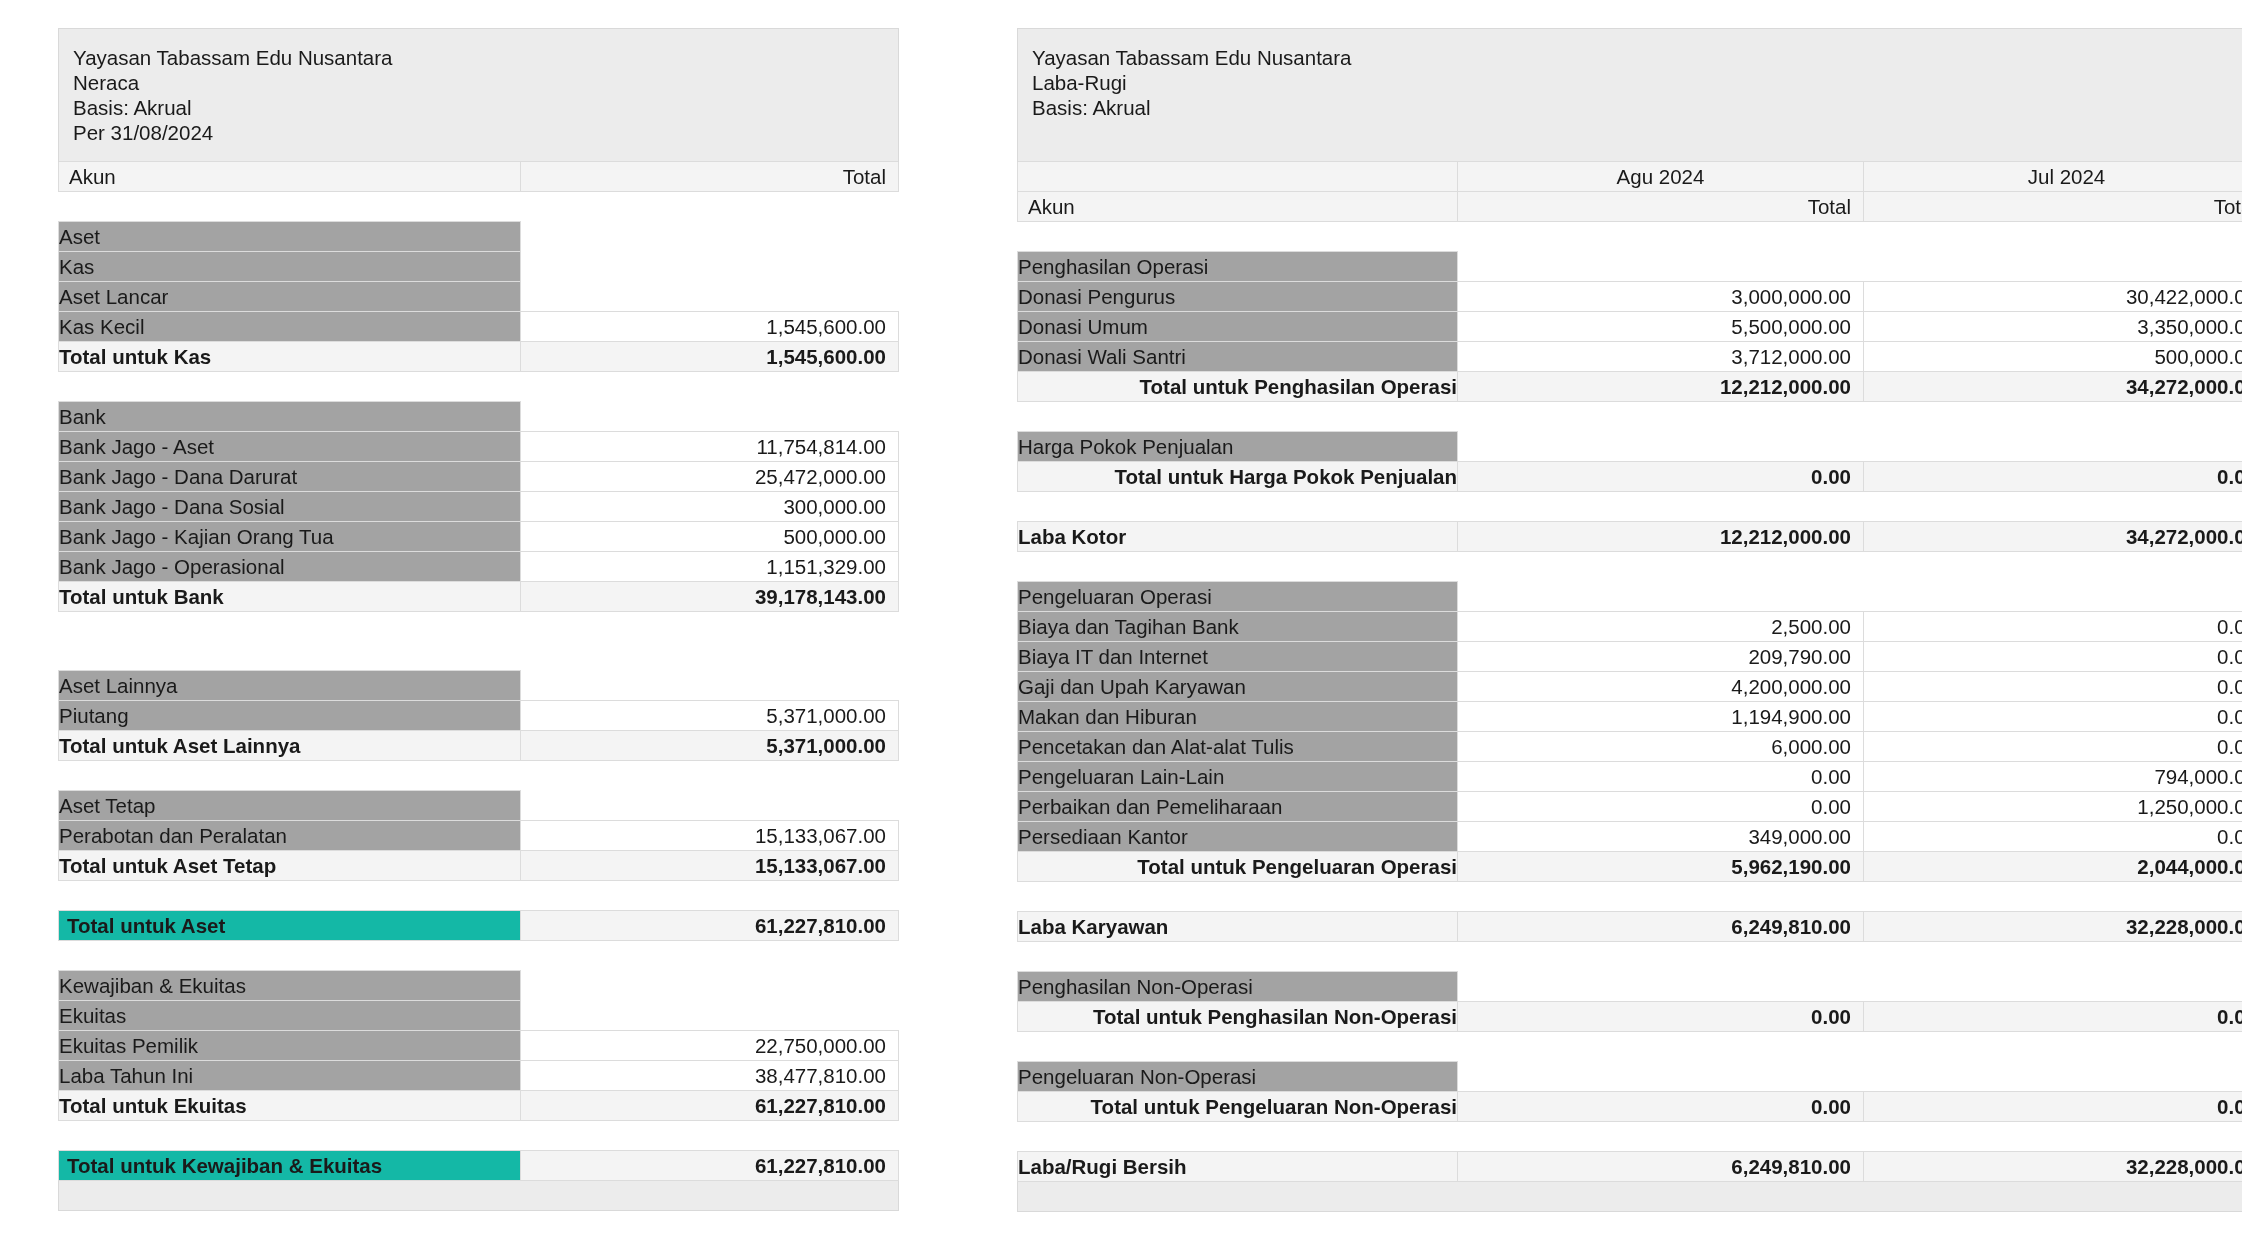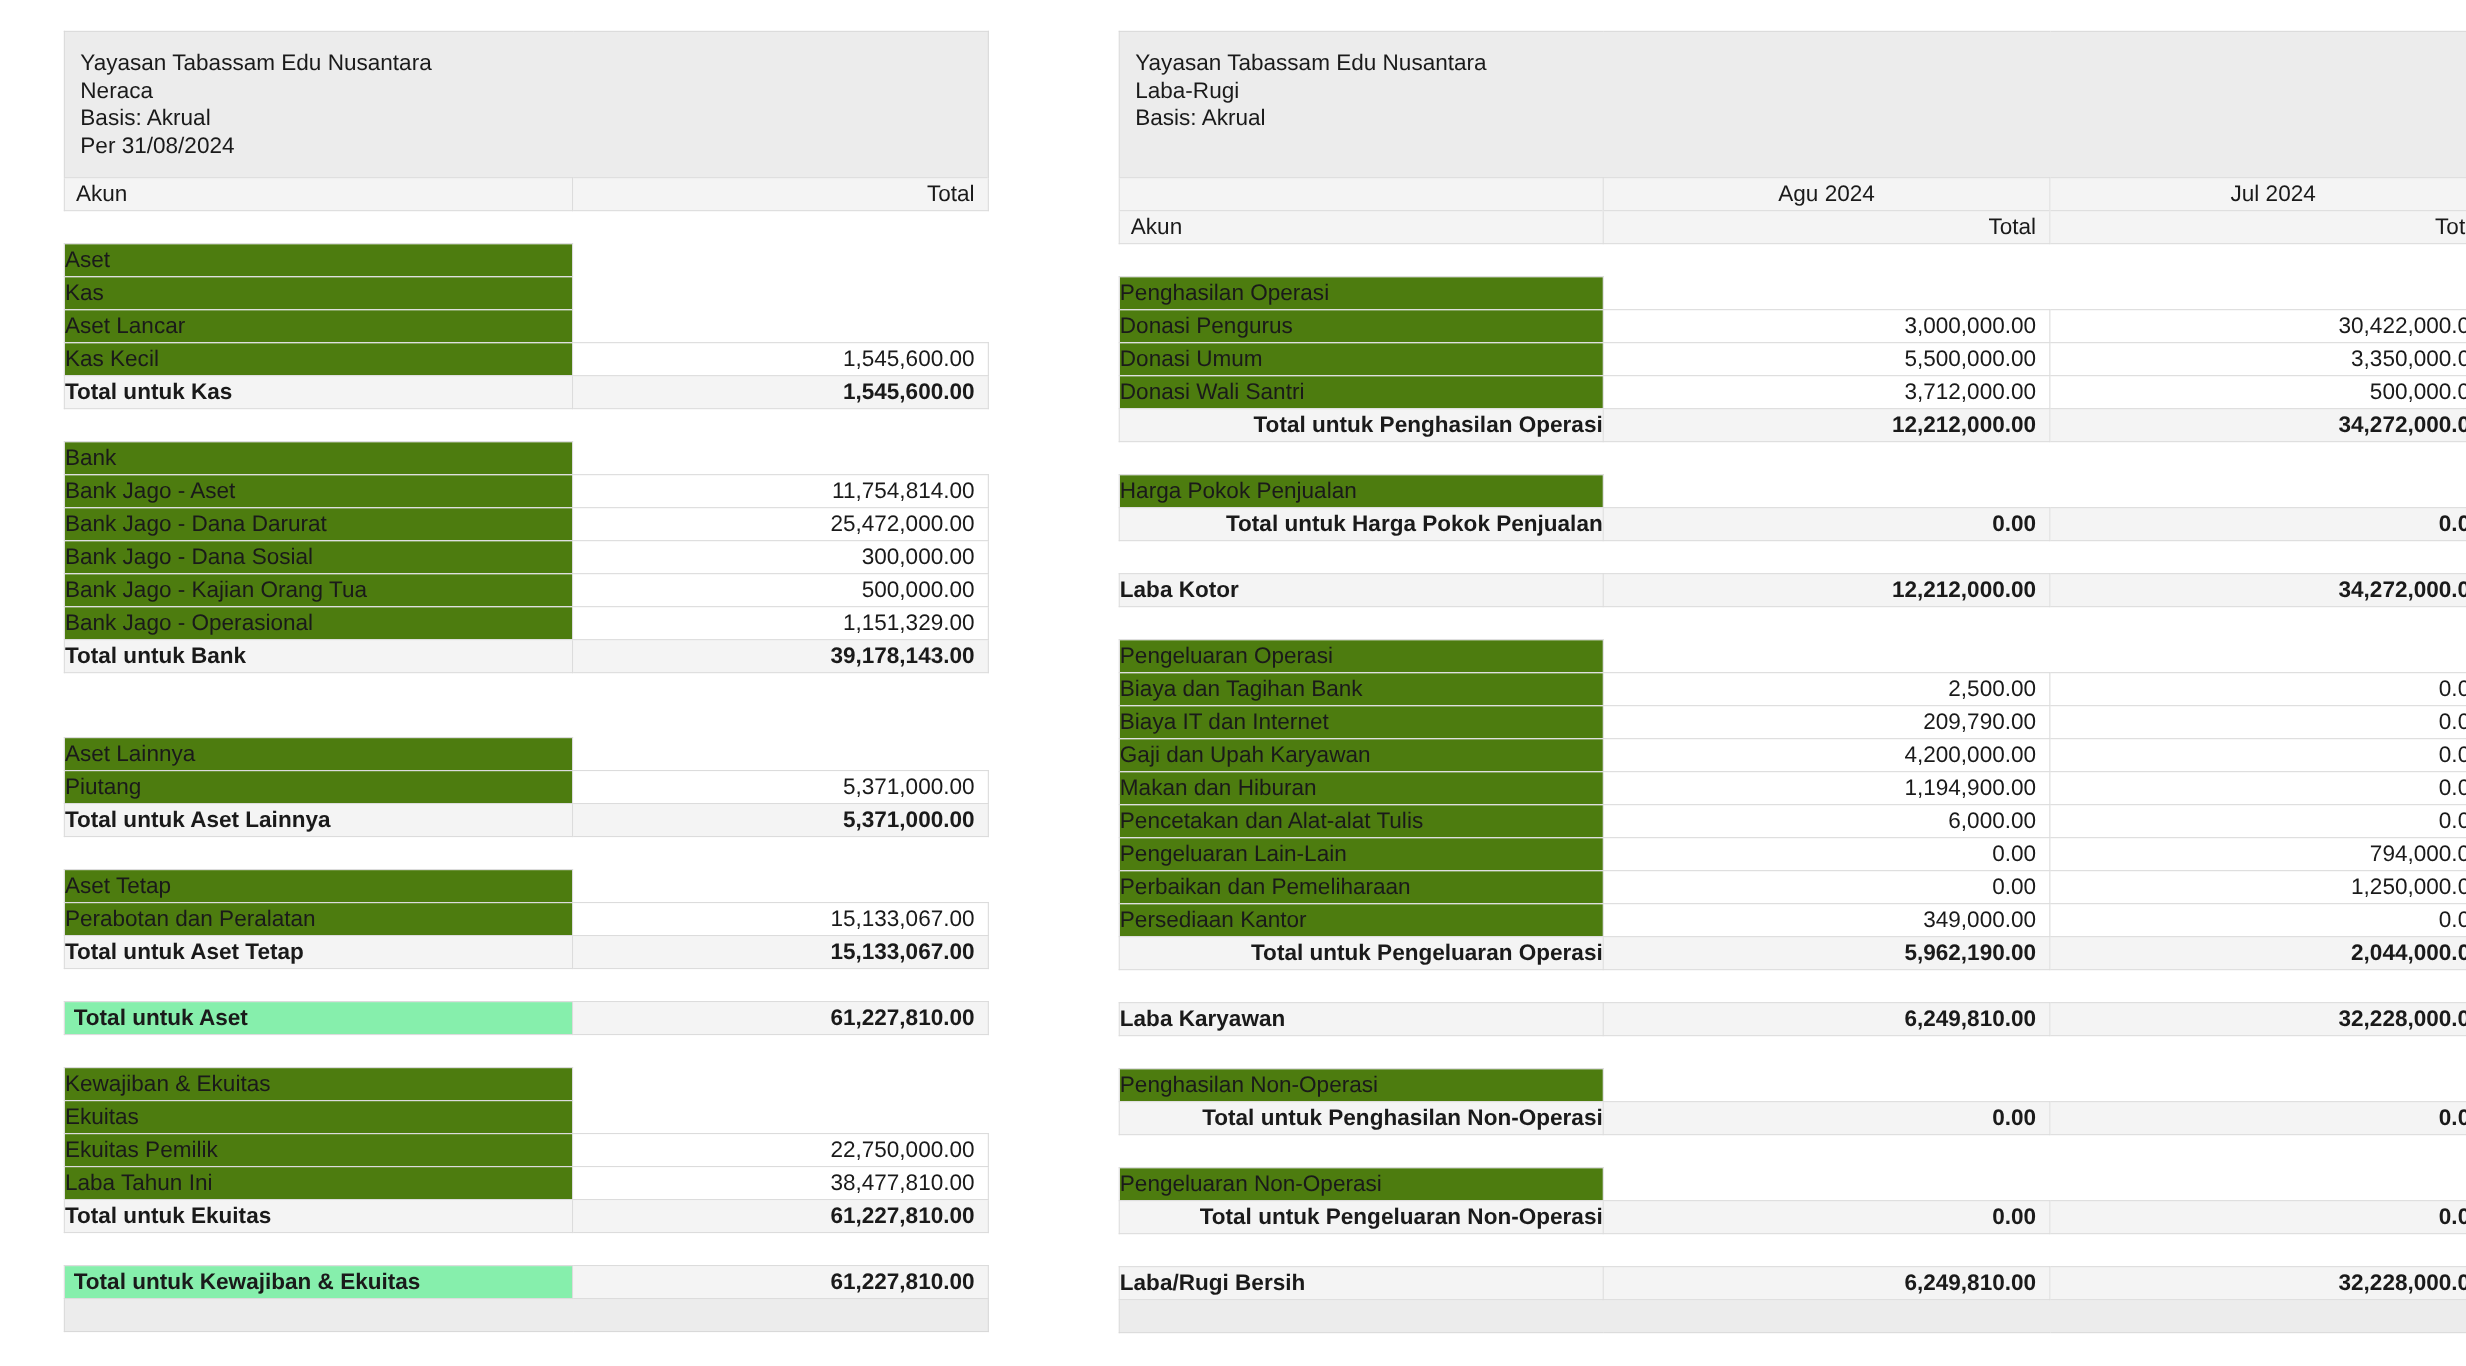--- a/index.html
+++ b/index.html
@@ -93,21 +93,21 @@
   .colhdr td.acct { padding-left: 10px; text-align: left; }
   .colhdr td.num  { padding-right: 12px; text-align: right; }
 
   
   .gap td { border: none; background: transparent; height: 22px; }
 
   
   tr.r td.acct {
     border: 1px solid #dcdcdc;
     text-align: left;
-    background: #4d7c0f;
+    background: #a3a3a3;
   }
   tr.r td.num {
     border: 1px solid #dcdcdc;
     text-align: right;
     padding-right: 12px;
     background: #ffffff;
   }
   tr.r td.empty {
     border: none;
     background: transparent;
@@ -125,21 +125,21 @@
   .i2 { padding-left: 88px; }
   .i3 { padding-left: 128px; }
 
   
   .t0 { padding-left: 8px;  text-align: center; }
   .t2 { padding-left: 92px; text-align: left !important; }
   .t3 { padding-left: 132px; text-align: left !important; }
 
   
   tr.grand td.acct {
-    background: #86efac;
+    background: #14b8a6;
     font-weight: bold;
     border: 1px solid #dcdcdc;
     padding-left: 8px;
     text-align: left;
   }
   tr.grand td.num {
     background: #f4f4f4;
     font-weight: bold;
     border: 1px solid #dcdcdc;
     text-align: right;

